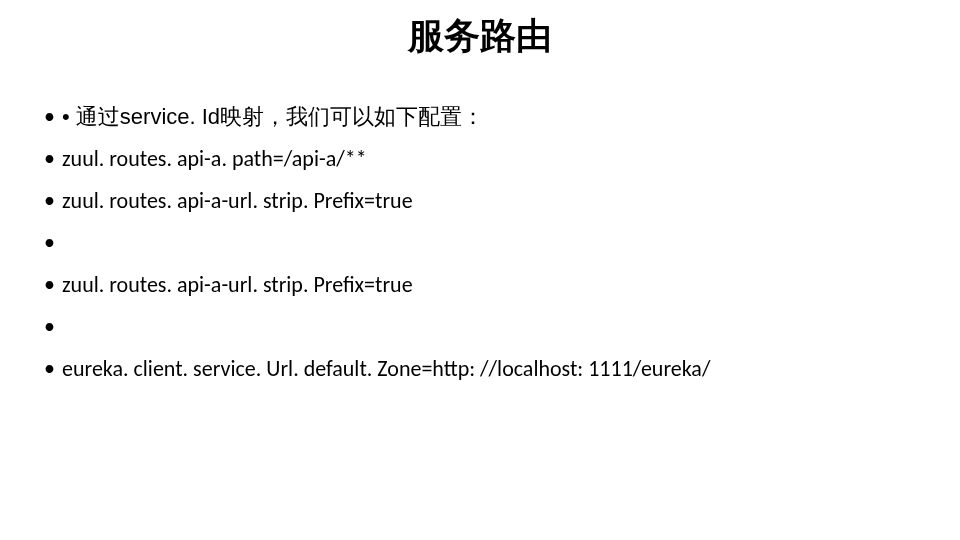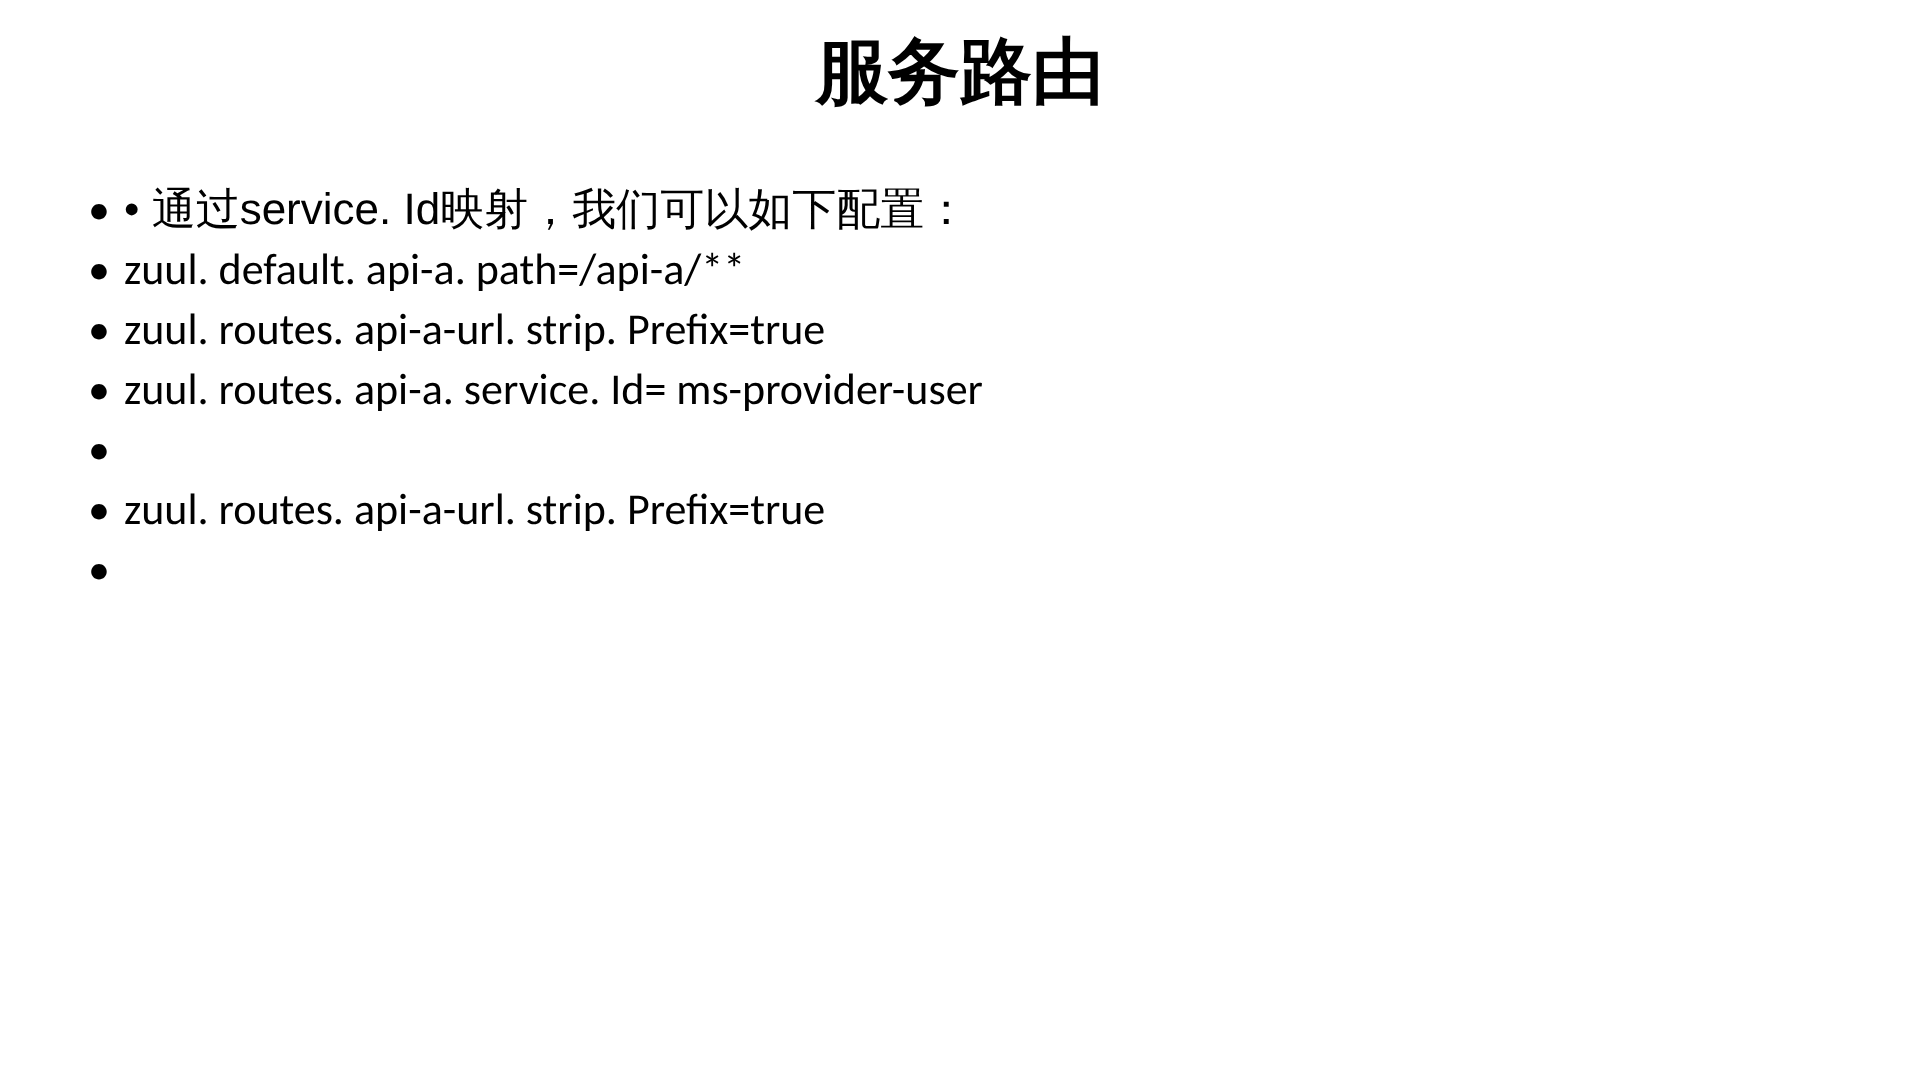--- a/index.html
+++ b/index.html
@@ -39,20 +39,21 @@
     margin: 0;
     padding: 0;
   }
   ul.bullets > li {
     position: relative;
     padding-left: 24px;
     font-size: 22px;
     line-height: 30px;
     min-height: 30px;
     font-family: "Calibri", "Microsoft YaHei", sans-serif;
+    margin-top: 12px;
   }
   ul.bullets > li::before {
     content: "•";
     position: absolute;
     left: 6px;
     top: 0;
     font-size: 22px;
     line-height: 30px;
   }
   .cjk-inner {
@@ -60,21 +61,21 @@
   }
 </style>
 </head>
 <body>
 
 <div class="slide">
   <div class="title">服务路由</div>
   <div class="body">
     <ul class="bullets">
       <li><span class="cjk-inner">• 通过service. Id映射，我们可以如下配置：</span></li>
-      <li><span>zuul. default. api-a. path=/api-a/**</span></li>
+      <li><span>zuul. routes. api-a. path=/api-a/**</span></li>
       <li><span>zuul. routes. api-a-url. strip. Prefix=true</span></li>
-      <li><span>zuul. routes. api-a. service. Id= ms-provider-user</span></li>
       <li><span></span></li>
       <li><span>zuul. routes. api-a-url. strip. Prefix=true</span></li>
       <li><span></span></li>
+      <li><span>eureka. client. service. Url. default. Zone=http: //localhost: 1111/eureka/</span></li>
     </ul>
   </div>
 </div>
 
 </body></html>

